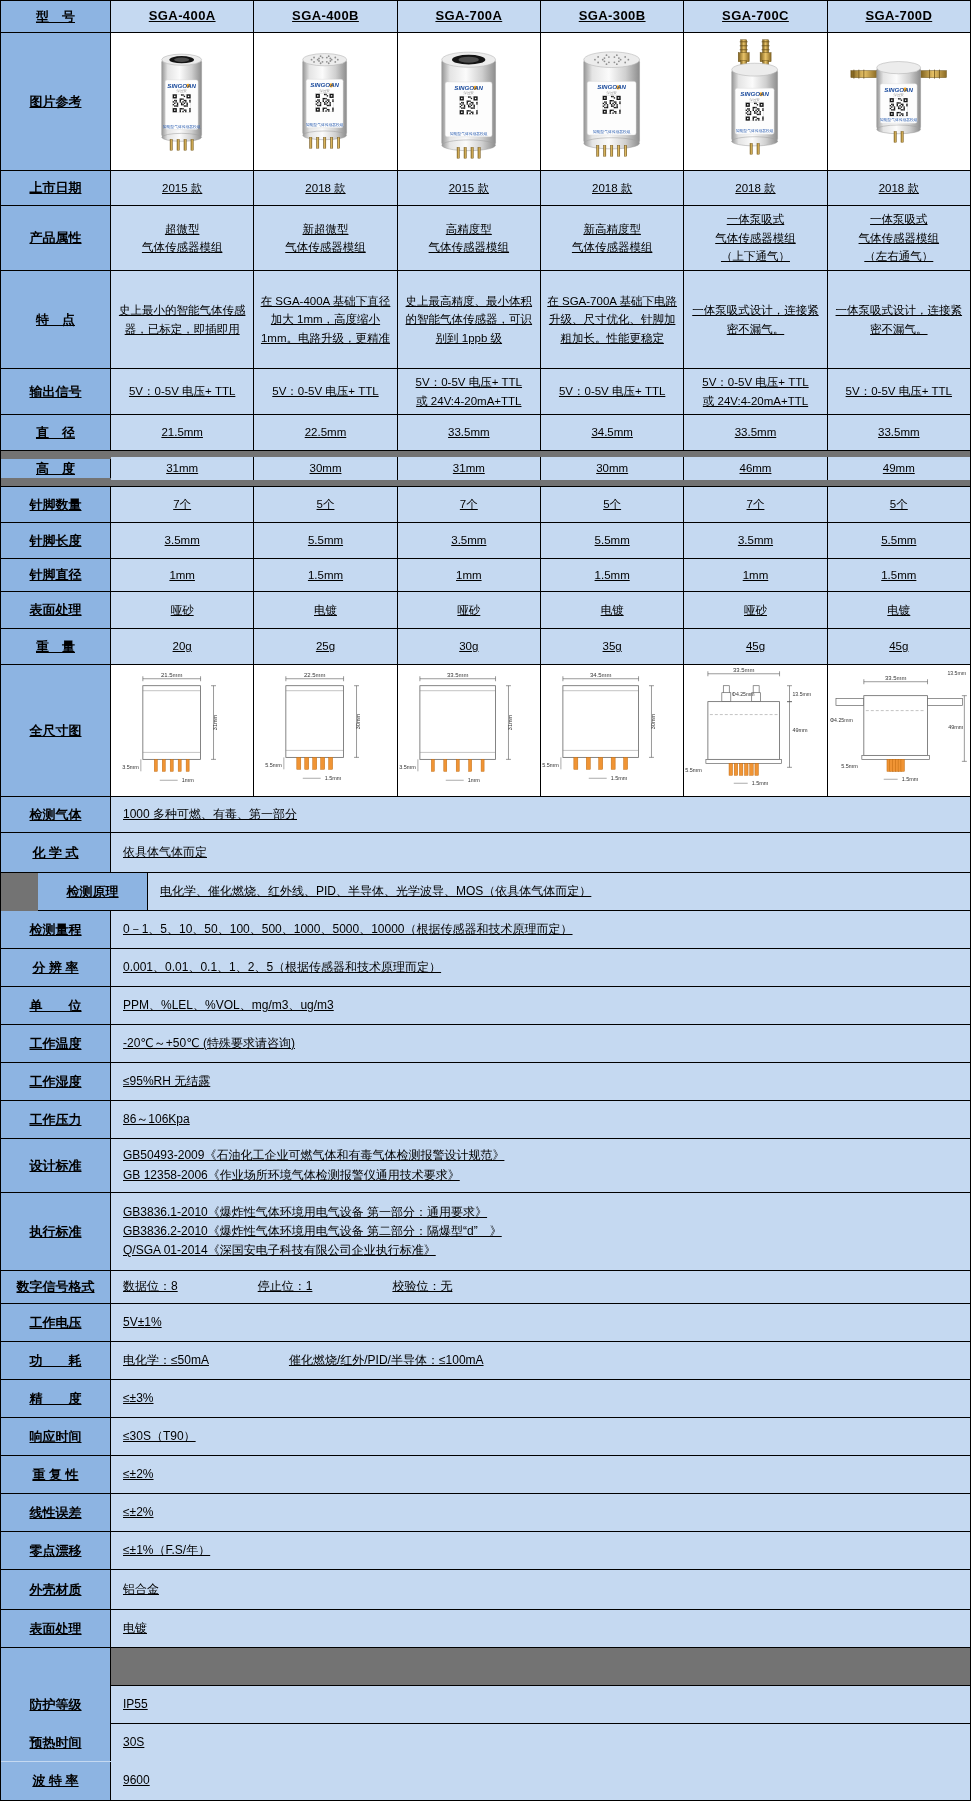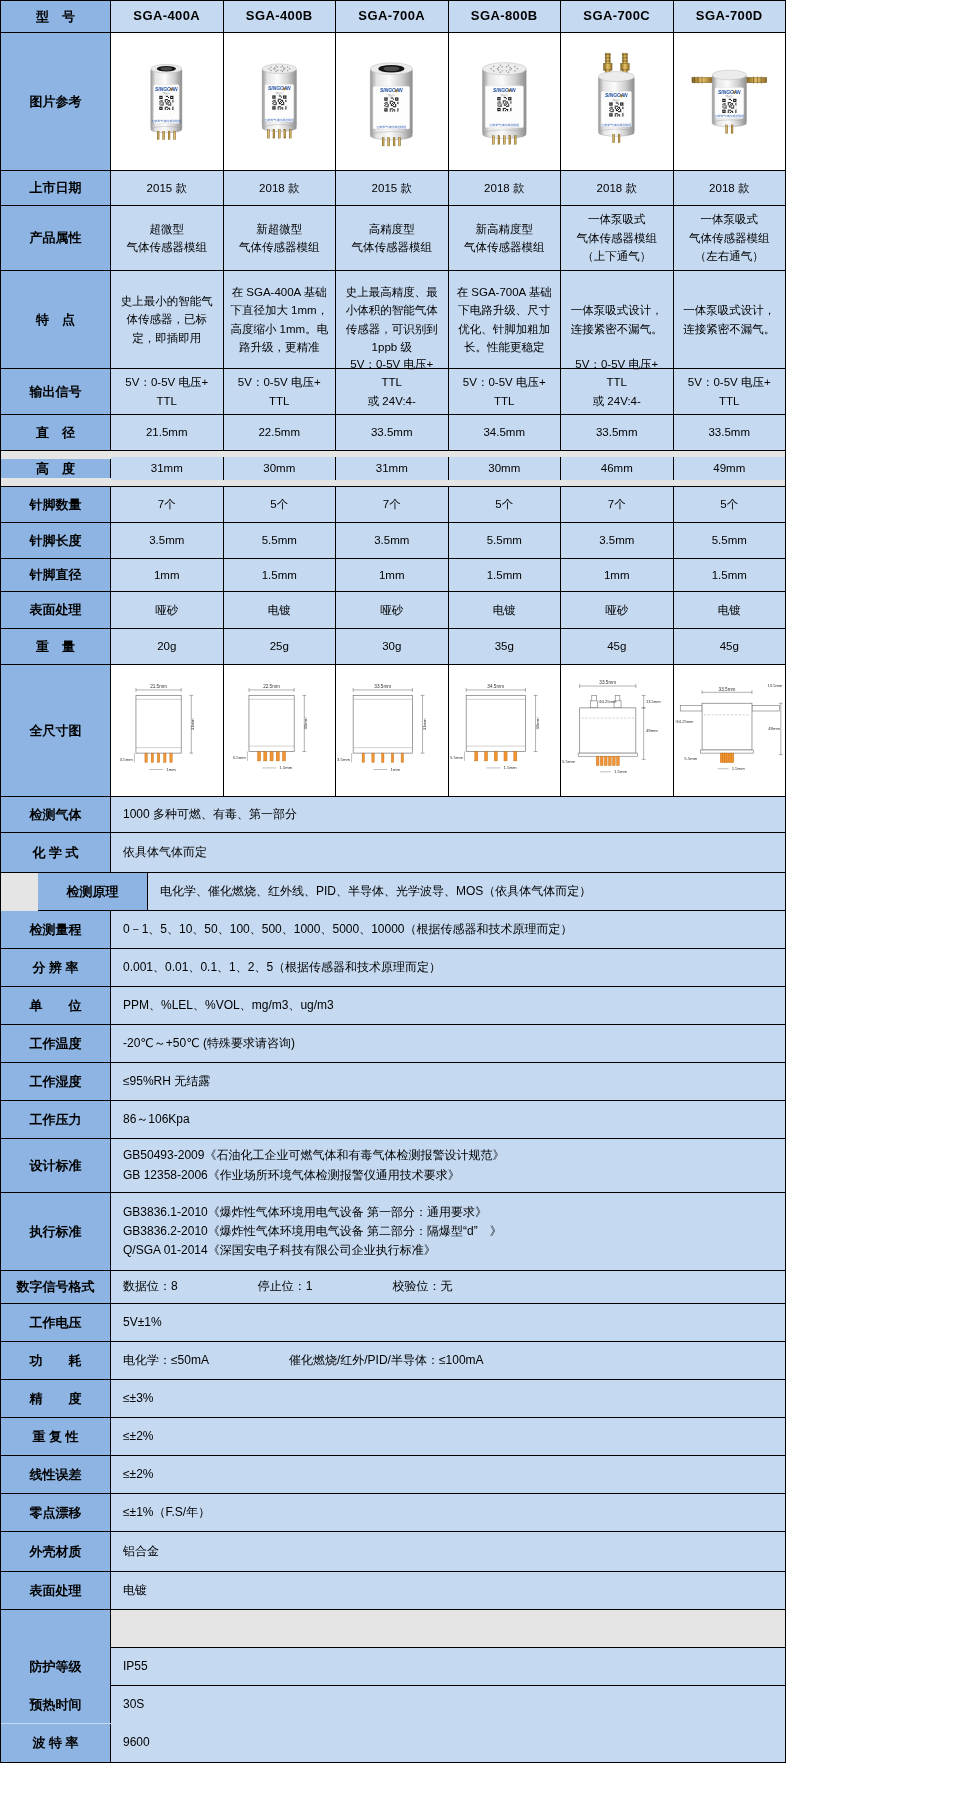--- a/index.html
+++ b/index.html
@@ -1,17 +1,17 @@
 <!DOCTYPE html>
 <html><head>
 <meta charset="utf-8">
 <style>
   html,body{margin:0;padding:0;background:#fff;}
   body{font-family:"Liberation Sans","DejaVu Sans",sans-serif;color:#000;}
-  #tbl{width:786px;border:1px solid #000;box-sizing:border-box;background:#e5e5e5;}
+  #tbl{width:971px;border:1px solid #000;box-sizing:border-box;background:#737373;text-decoration:underline;}
   .trow{display:flex;border-bottom:1px solid #000;box-sizing:border-box;}
   .trow:last-child{border-bottom:none;}
   .lbl{flex:0 0 110px;width:110px;background:#8DB4E2;border-right:1px solid #000;
        display:flex;align-items:center;justify-content:center;text-align:center;
        font-weight:bold;font-size:13px;line-height:1.5;box-sizing:border-box;white-space:pre-line;}
   .cell{flex:1 1 0;background:#C5D9F1;border-right:1px solid #000;display:flex;
         align-items:center;justify-content:center;text-align:center;font-size:11.5px;
         line-height:1.6;white-space:pre-line;padding:2px 5px;box-sizing:border-box;min-width:0;}
   .cell:last-child,.lbl:last-child{border-right:none;}
   .model{font-weight:bold;font-size:13px;letter-spacing:.4px;}
@@ -22,21 +22,21 @@
 </style>
 </head>
 <body>
 
 <div id="tbl">
     <div class="trow" style="height: 32px;">
       <div class="lbl">型　号</div>
       <div class="cell model">SGA-400A</div>
       <div class="cell model">SGA-400B</div>
       <div class="cell model">SGA-700A</div>
-      <div class="cell model">SGA-800B</div>
+      <div class="cell model">SGA-300B</div>
       <div class="cell model">SGA-700C</div>
       <div class="cell model">SGA-700D</div>
     </div>
     <div class="trow" style="height: 138px;">
       <div class="lbl">图片参考</div>
       <div class="cell imgcell"><svg viewBox="0 0 143 136" preserveAspectRatio="xMidYMid meet">
           <defs>
             <linearGradient id="cg0" x1="0" y1="0" x2="1" y2="0">
               <stop offset="0" stop-color="#969696"></stop>
               <stop offset="0.15" stop-color="#e4e4e4"></stop>
@@ -898,20 +898,24 @@
     </div>
     <div class="trow" style="height: 38px;">
       <div class="lbl">功　　耗</div>
       <div class="cell wide parts"><span>电化学：≤50mA</span><span>催化燃烧/红外/PID/半导体：≤100mA</span></div>
     </div>
     <div class="trow" style="height: 38px; justify-content: flex-end;">
       <div class="lbl">精　　度</div>
       <div class="cell wide">≤±3%</div>
     </div>
     <div class="trow" style="height: 38px;">
+      <div class="lbl">响应时间</div>
+      <div class="cell wide">≤30S（T90）</div>
+    </div>
+    <div class="trow" style="height: 38px;">
       <div class="lbl">重 复 性</div>
       <div class="cell wide">≤±2%</div>
     </div>
     <div class="trow" style="height: 38px;">
       <div class="lbl">线性误差</div>
       <div class="cell wide">≤±2%</div>
     </div>
     <div class="trow" style="height: 38px;">
       <div class="lbl">零点漂移</div>
       <div class="cell wide">≤±1%（F.S/年）</div>

